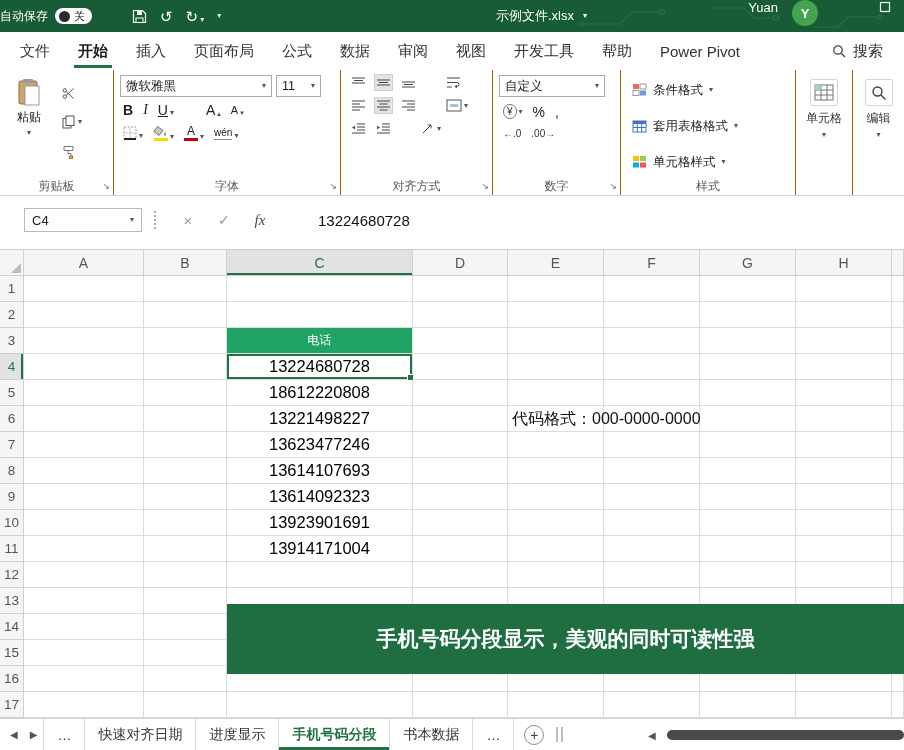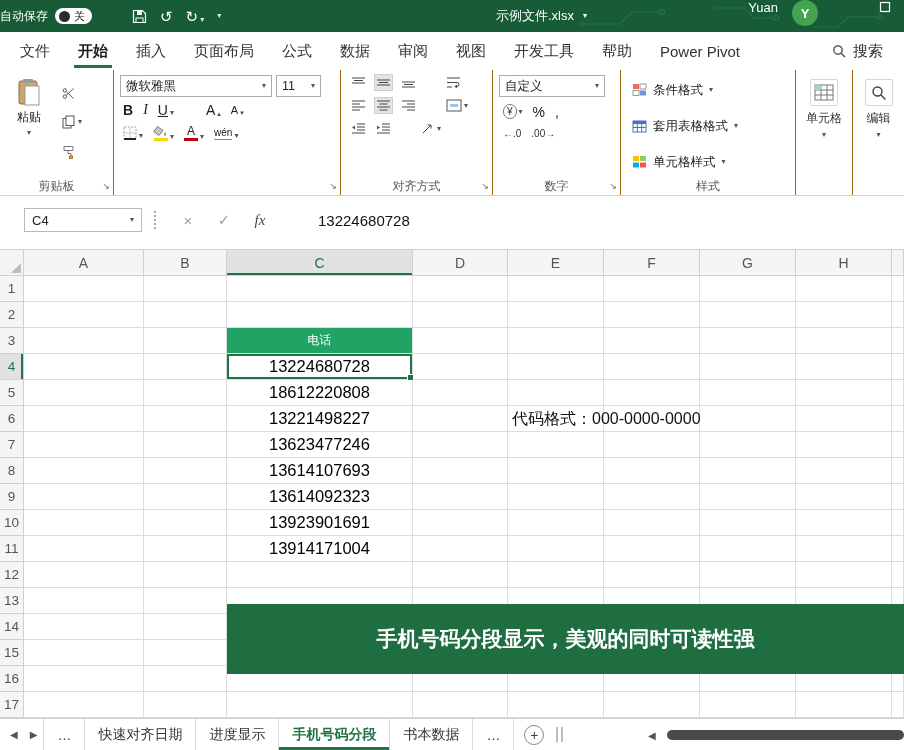--- a/index.html
+++ b/index.html
@@ -284,20 +284,23 @@
               <i class="bar" style="background:#C00000"></i>
             </span>
             <span class="chev">▾</span>
           </span>
           <span class="fbtn">
             <span class="phon">wén</span>
             <span class="chev">▾</span>
           </span>
         </div>
       </div>
+      <div class="rlabel">
+          <span>字体</span>
+        </div>
       <span class="launcher">↘</span>
     </div>
 
     <div class="rgroup" style="width:152px">
       <div class="fcol">
         <div class="arow">
           <span class="abtn">
               <svg width="15" height="13" viewBox="0 0 15 13">
                 <g stroke="#444">
                   <line x1="1" y1="2" x2="14" y2="2"></line>

